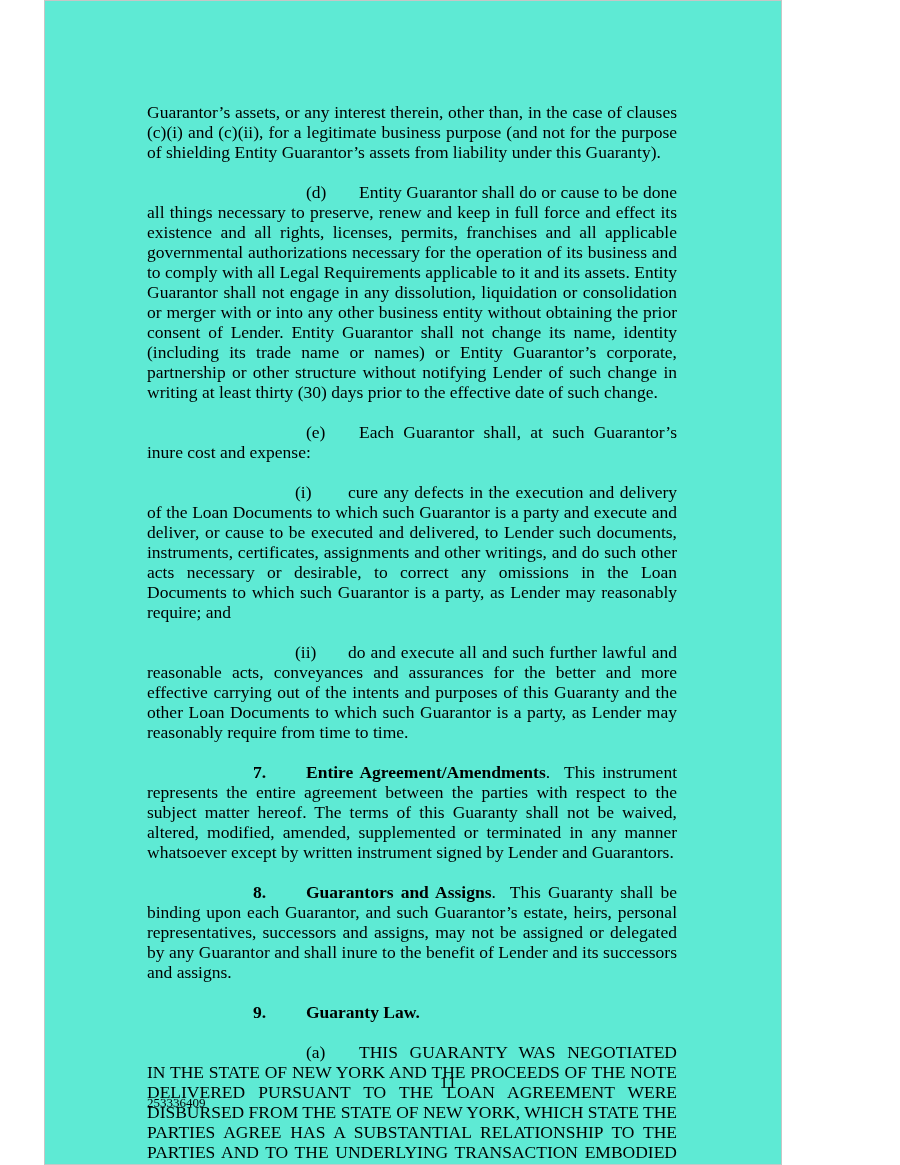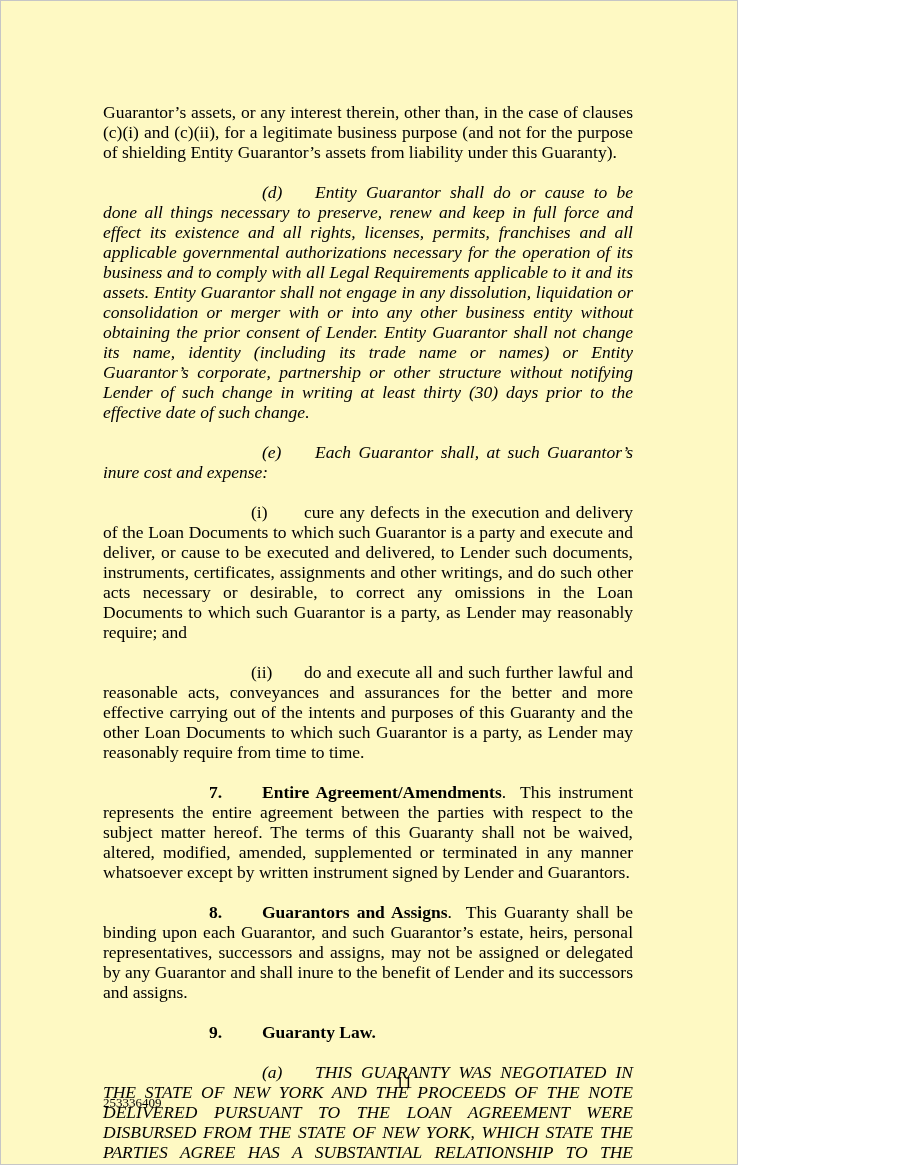--- a/index.html
+++ b/index.html
@@ -1,35 +1,36 @@
 <!DOCTYPE html>
 <html><head>
 <meta charset="utf-8">
 <style>
   html, body { margin: 0; padding: 0; background: #ffffff; }
   .page {
     position: relative;
     width: 738px;
     height: 1165px;
     box-sizing: border-box;
-    background: #fef9c3;
+    background: #5eead4;
     border: 1px solid #c6c6c6;
     padding: 101px 104px 0 102px;
     font-family: "Liberation Serif", "DejaVu Serif", serif;
     font-size: 17.5px;
     line-height: 20px;
     color: #000000;
     overflow: hidden;
+    margin-left: 44px;
   }
   .page p {
     margin: 0 0 20px 0;
     text-align: justify;
   }
   
-  .p-sub1 { text-indent: 159px; font-style: italic; }
+  .p-sub1 { text-indent: 159px; }
   
   .p-sect { text-indent: 106px; }
   
   .p-sub2 { margin-left: 54px; text-indent: 148px; }
   .lbl { display: inline-block; width: 53px; text-indent: 0; }
   .num { display: inline-block; width: 53px; text-indent: 0; font-weight: bold; }
   .hd  { font-weight: bold; text-underline-offset: 3px; }
   .justify-all { text-align-last: justify; }
   .page-number {
     position: absolute;

